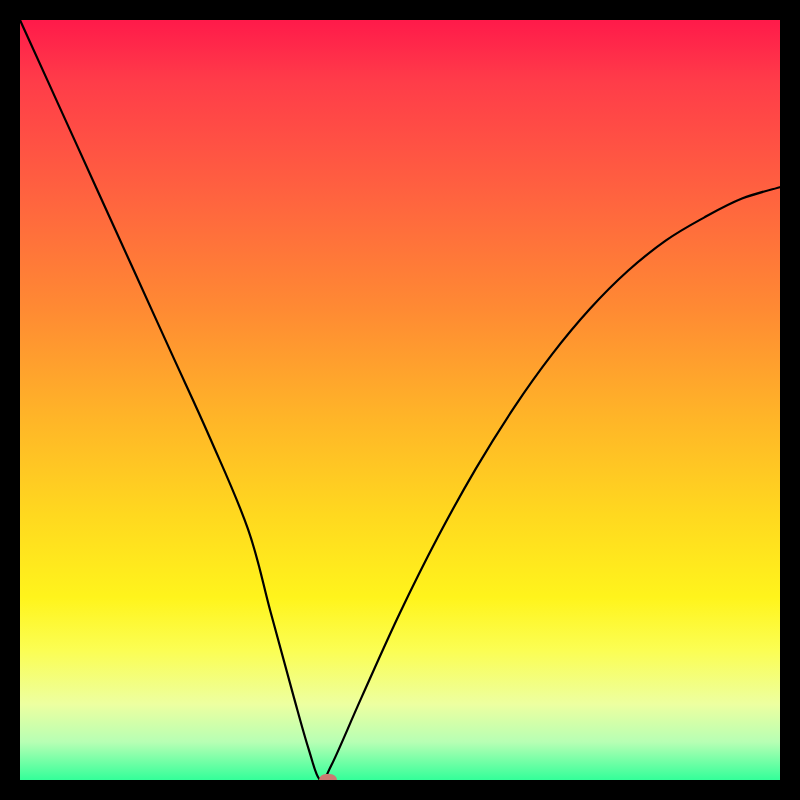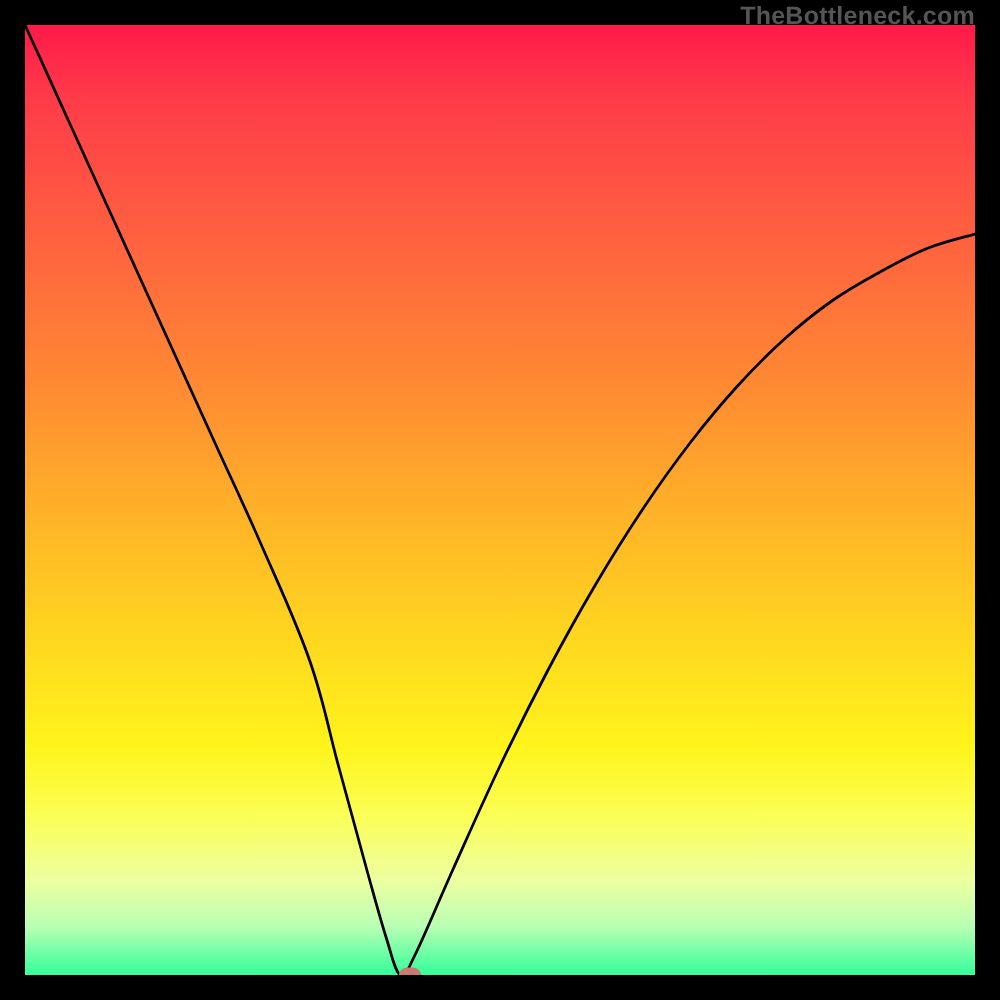--- a/index.html
+++ b/index.html
@@ -81,14 +81,13 @@
   <div class="plot-area">
     <div class="gradient-bg"></div>
 
     <svg class="curve" viewBox="0 0 760 760" preserveAspectRatio="none">
       <path id="curve-path" fill="none" stroke="#000" stroke-width="2.2" stroke-linecap="round" stroke-linejoin="round" d="M 0 0 C 6.966666666666667 15.326666666666672 24.066666666666666 52.9466666666667 38 83.60000000000002 C 51.93333333333334 114.25333333333334 62.06666666666666 136.5466666666666 76 167.19999999999993 C 89.93333333333334 197.85333333333327 100.06666666666666 220.14666666666662 114 250.79999999999995 C 127.93333333333334 281.4533333333333 138.06666666666666 303.7466666666666 152 334.4 C 165.93333333333334 365.05333333333334 176.06666666666666 385.9533333333333 190 418 C 203.93333333333334 450.0466666666667 216.85333333333332 477.1533333333333 228 509.2 C 239.14666666666668 541.2466666666667 242.44000000000003 562.1466666666666 250.8 592.8 C 259.16 623.4533333333333 266.6333333333333 651.3199999999999 273.59999999999997 676.4 C 280.5666666666666 701.48 283.92333333333335 714.2733333333333 288.8 729.6 C 293.6766666666667 744.9266666666667 296.02 757.2133333333334 300.2 760 C 304.38 762.7866666666666 303.9366666666666 760.1266666666667 311.59999999999997 744.8 C 319.2633333333333 729.4733333333332 329.46 704.2666666666667 342 676.4 C 354.54 648.5333333333333 366.06666666666666 622.06 380 592.8 C 393.93333333333334 563.54 404.0666666666667 543.2733333333333 418.00000000000006 516.8 C 431.9333333333334 490.32666666666665 442.06666666666666 472.0866666666667 456 448.40000000000003 C 469.93333333333334 424.71333333333337 480.06666666666666 408.50000000000006 494 387.6 C 507.93333333333334 366.7 518.0666666666667 352.5133333333333 532 334.4 C 545.9333333333333 316.28666666666663 556.0666666666667 304.12666666666667 570 288.8 C 583.9333333333333 273.47333333333336 594.0666666666667 263.34 608 250.79999999999995 C 621.9333333333333 238.25999999999993 632.0666666666667 230.1533333333333 646 220.39999999999998 C 659.9333333333333 210.64666666666665 670.0666666666667 205.26333333333335 684 197.60000000000002 C 697.9333333333333 189.9366666666667 708.0666666666667 184.17333333333337 722 178.60000000000002 C 735.9333333333333 173.02666666666667 753.0333333333333 169.28999999999994 760 167.19999999999993"></path>
     </svg>
 
     <div class="marker" id="min-marker" style="left: 307.8px; top: 760px; background: rgb(203, 122, 114);"></div>
   </div>
 
-  <div class="watermark">TheBottleneck.com</div>
 </div>
 
 </body></html>

